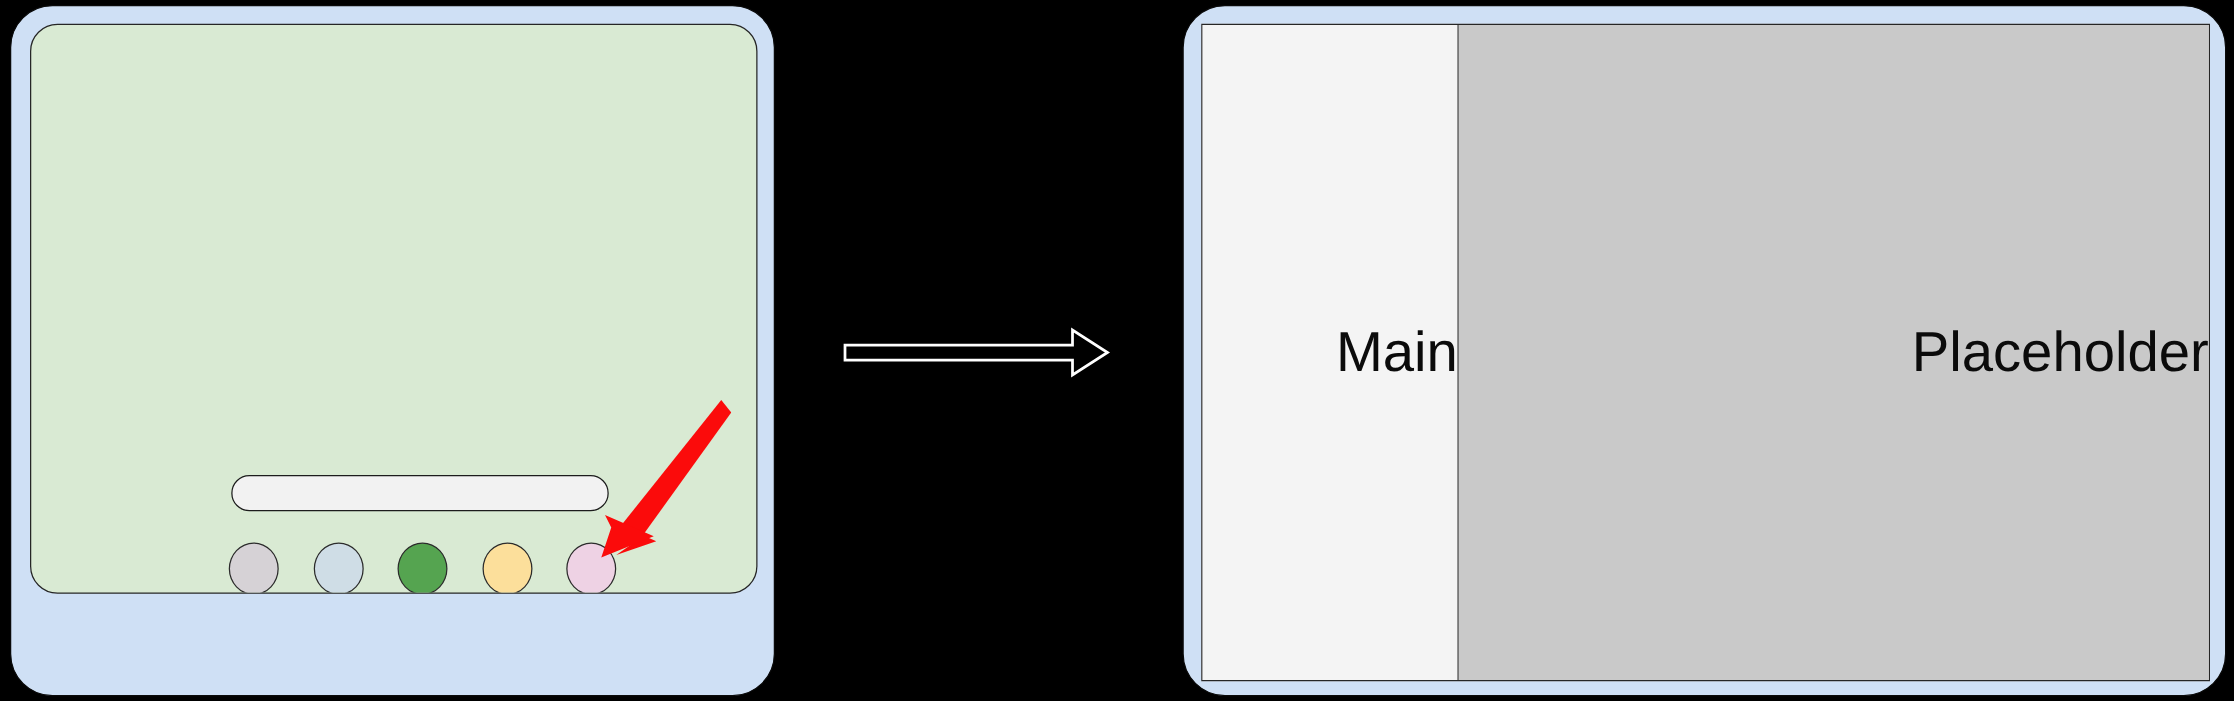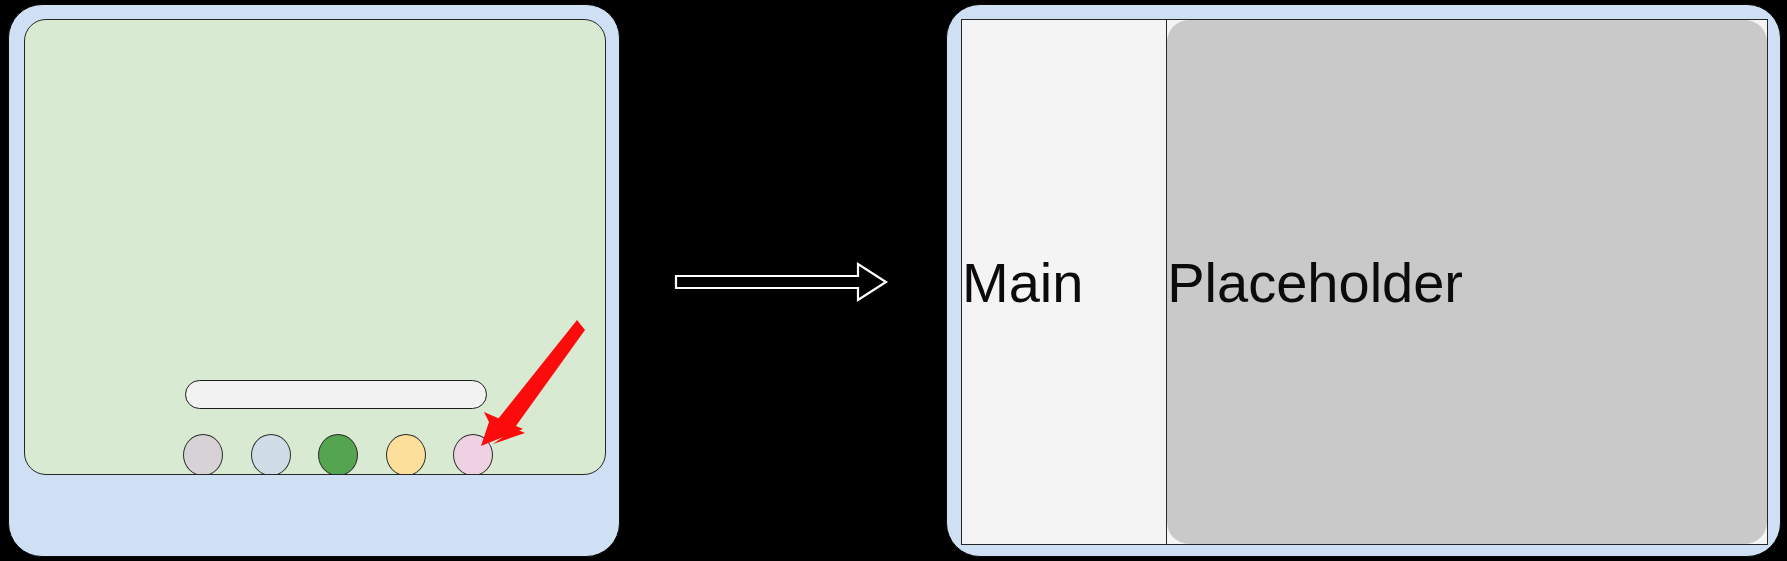--- a/index.html
+++ b/index.html
@@ -121,35 +121,34 @@
     width: 807px;
     height: 526px;
     background: #f4f4f4;
     display: flex;
     flex-direction: row;
   }
 
   .split-pane {
     display: flex;
     align-items: center;
-    justify-content: flex-start;
-    font-size: 56px;
+    justify-content: flex-end;
+    font-size: 45px;
     color: #0b0b0b;
     height: 100%;
     box-sizing: border-box;
   }
   .pane-main {
     width: 25.5%;
     background: #f4f4f4;
     border-right: 1.5px solid #2a2a2a;
   }
   .pane-placeholder {
     flex: 1;
     background: #c9c9c9;
-    border-radius: 22px;
   }
 </style>
 </head>
 <body>
 
 <div class="stage">
 
   <div class="device-frame" id="device-before">
     <div class="device-screen" id="screen-before">
 

